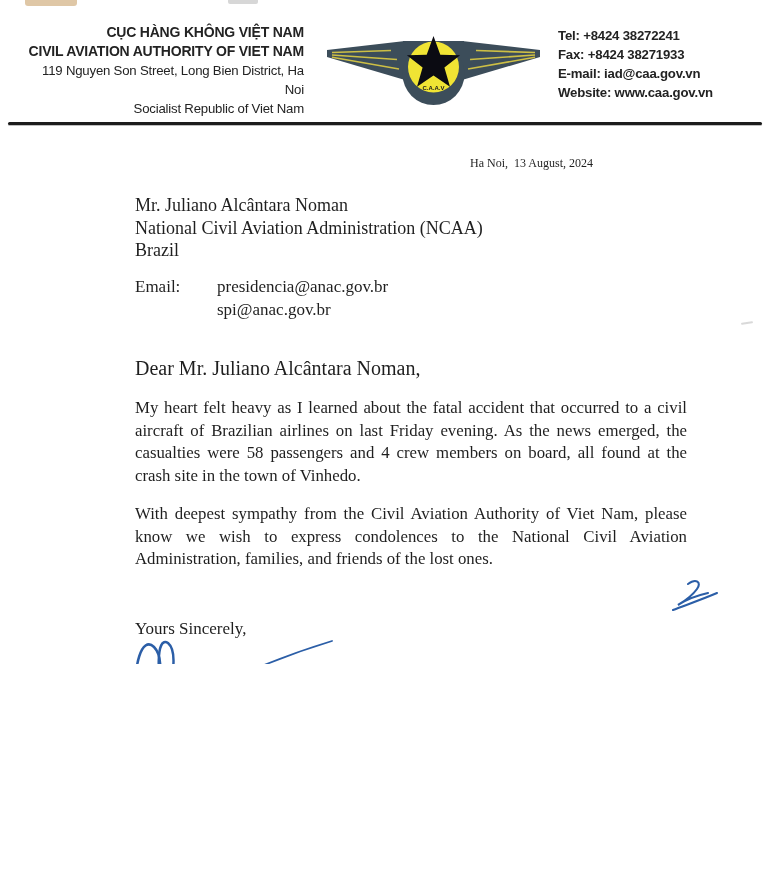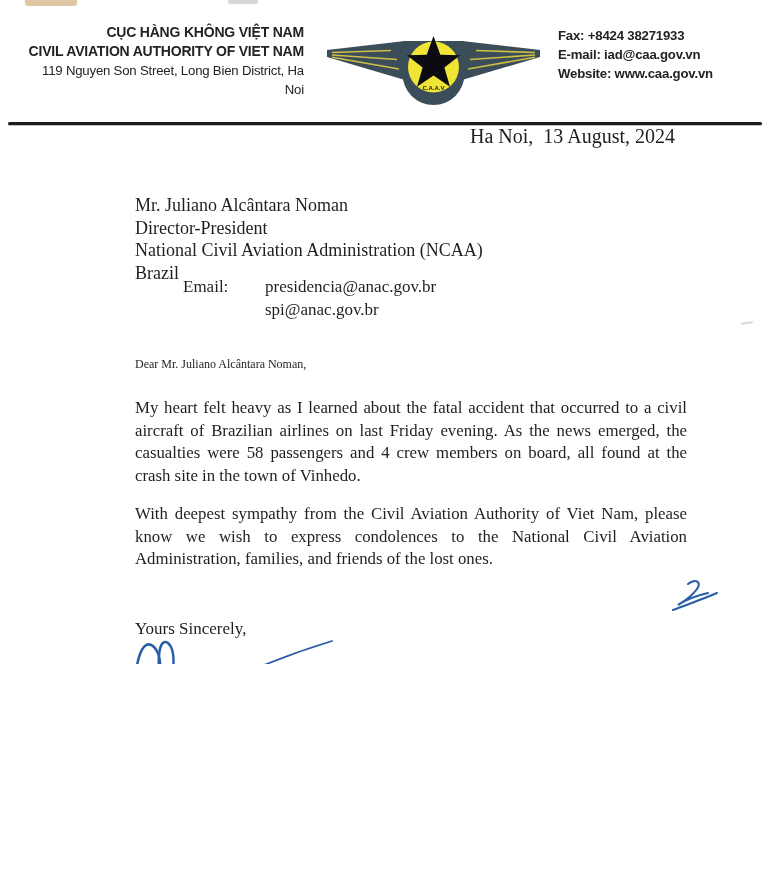--- a/index.html
+++ b/index.html
@@ -30,45 +30,46 @@
   .rule{
     position:absolute;left:8px;top:122px;width:754px;height:3px;
     background:#1c1c1c;border-radius:2px;
     box-shadow:0 1px 0 rgba(0,0,0,.25);
   }
   
   .smudge-tan{position:absolute;left:25px;top:0;width:52px;height:6px;background:#d9bd96;opacity:.85;border-radius:0 0 3px 3px;}
   .smudge-gray{position:absolute;left:228px;top:0;width:30px;height:4px;background:#bdbdbd;opacity:.6;border-radius:0 0 2px 2px;}
   .speck{position:absolute;left:741px;top:322px;width:12px;height:2px;background:#c9c9c9;opacity:.7;border-radius:1px;transform:rotate(-8deg);}
   
-  .dateline{position:absolute;left:470px;top:125px;font-size:20px;white-space:pre;}
+  .dateline{position:absolute;left:470px;top:156px;font-size:12px;white-space:pre;}
   .recipient{position:absolute;left:135px;top:194px;font-size:18px;line-height:22.5px;}
   .email-block{position:absolute;left:135px;top:276px;font-size:17px;line-height:22.5px;display:flex;}
-  .email-label{width:82px;flex:none;margin-left:48px;}
+  .email-label{width:82px;flex:none;}
   .para{position:absolute;left:135px;width:552px;font-size:16.8px;line-height:22.6px;text-align:justify;}
-  .salutation{position:absolute;left:135px;top:357px;font-size:12px;}
+  .salutation{position:absolute;left:135px;top:357px;font-size:20px;}
   .closing{position:absolute;left:135px;top:619px;font-size:17px;text-align:right;}
   .signer{position:absolute;left:135px;font-size:17px;line-height:22.5px;}
   .sig-wrap{position:absolute;left:118px;top:631px;width:290px;height:118px;}
   .paraph-wrap{position:absolute;left:671px;top:577px;width:48px;height:38px;}
   svg{display:block;}
 </style>
 </head>
 <body>
 
 <div id="page">
 
   <div class="smudge-tan"></div>
   <div class="smudge-gray"></div>
   <div class="speck"></div>
 
   <div class="hdr-left">
     <div class="l1">CỤC HÀNG KHÔNG VIỆT NAM</div>
     <div class="l2">CIVIL AVIATION AUTHORITY OF VIET NAM</div>
     <div class="l3">119 Nguyen Son Street, Long Bien District, Ha Noi</div>
+    <div class="l4">Socialist Republic of Viet Nam</div>
   </div>
 
   <div class="logo-wrap">
     <svg viewBox="0 0 213 78" width="213" height="78">
 
       <polygon points="0,22 78,13 78,52 0,29" fill="#3c4d5a"></polygon>
       <polygon points="213,22 135,13 135,52 213,29" fill="#3c4d5a"></polygon>
 
       <line x1="5" y1="24.5" x2="64" y2="22.5" stroke="#cdbf45" stroke-width="1.6"></line>
       <line x1="5" y1="27.0" x2="70" y2="31.5" stroke="#cdbf45" stroke-width="1.6"></line>
@@ -81,32 +82,32 @@
       <circle cx="106.5" cy="46" r="31" fill="#3c4d5a"></circle>
 
       <circle cx="106.5" cy="39" r="25.5" fill="#f0e434"></circle>
 
       <polygon fill="#0b0b12" points="106.5,8 113.3,26.7 133.1,27.3 117.4,39.6 123,58.7 106.5,47.5 90,58.7 95.6,39.6 79.9,27.3 99.7,26.7"></polygon>
       <text x="106.5" y="61.5" text-anchor="middle" font-family="Liberation Sans, DejaVu Sans, sans-serif" font-size="6" font-weight="700" fill="#14141c">C.A.A.V</text>
     </svg>
   </div>
 
   <div class="hdr-right">
+    <div>Tel: +8424 38272241</div>
     <div>Fax: +8424 38271933</div>
     <div>E-mail: iad@caa.gov.vn</div>
     <div>Website: www.caa.gov.vn</div>
   </div>
 
   <div class="rule"></div>
 
   <div class="dateline">Ha Noi, &nbsp;13 August, 2024</div>
 
   <div class="recipient">
     <div>Mr. Juliano Alcântara Noman</div>
-    <div>Director-President</div>
     <div>National Civil Aviation Administration (NCAA)</div>
     <div>Brazil</div>
   </div>
 
   <div class="email-block">
     <div class="email-label">Email:</div>
     <div>
       <div>presidencia@anac.gov.br</div>
       <div>spi@anac.gov.br</div>
     </div>

